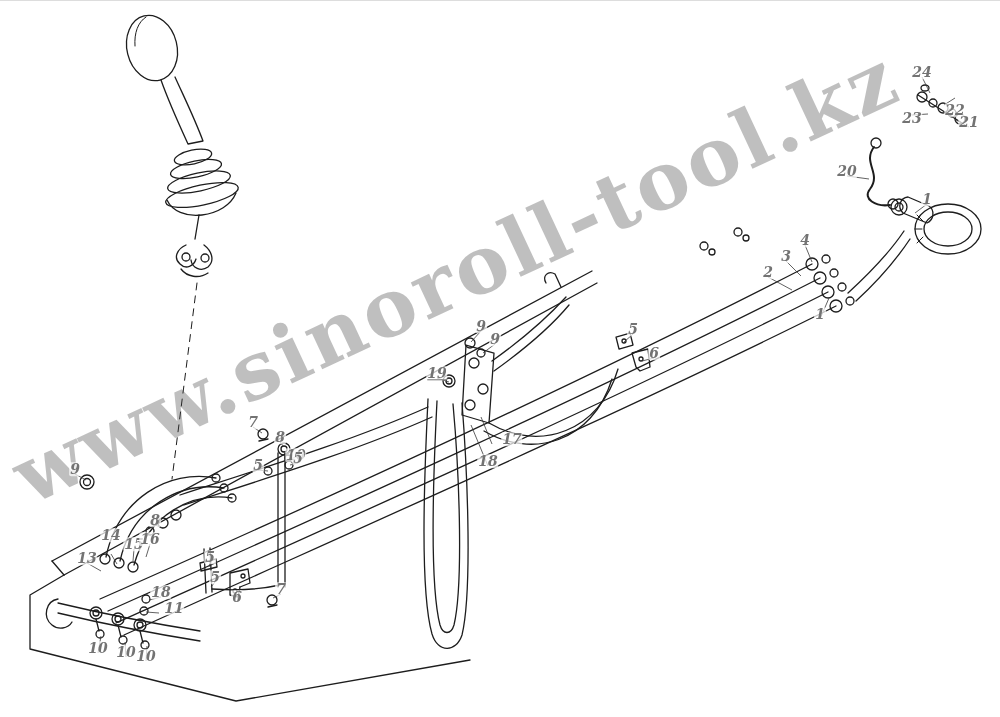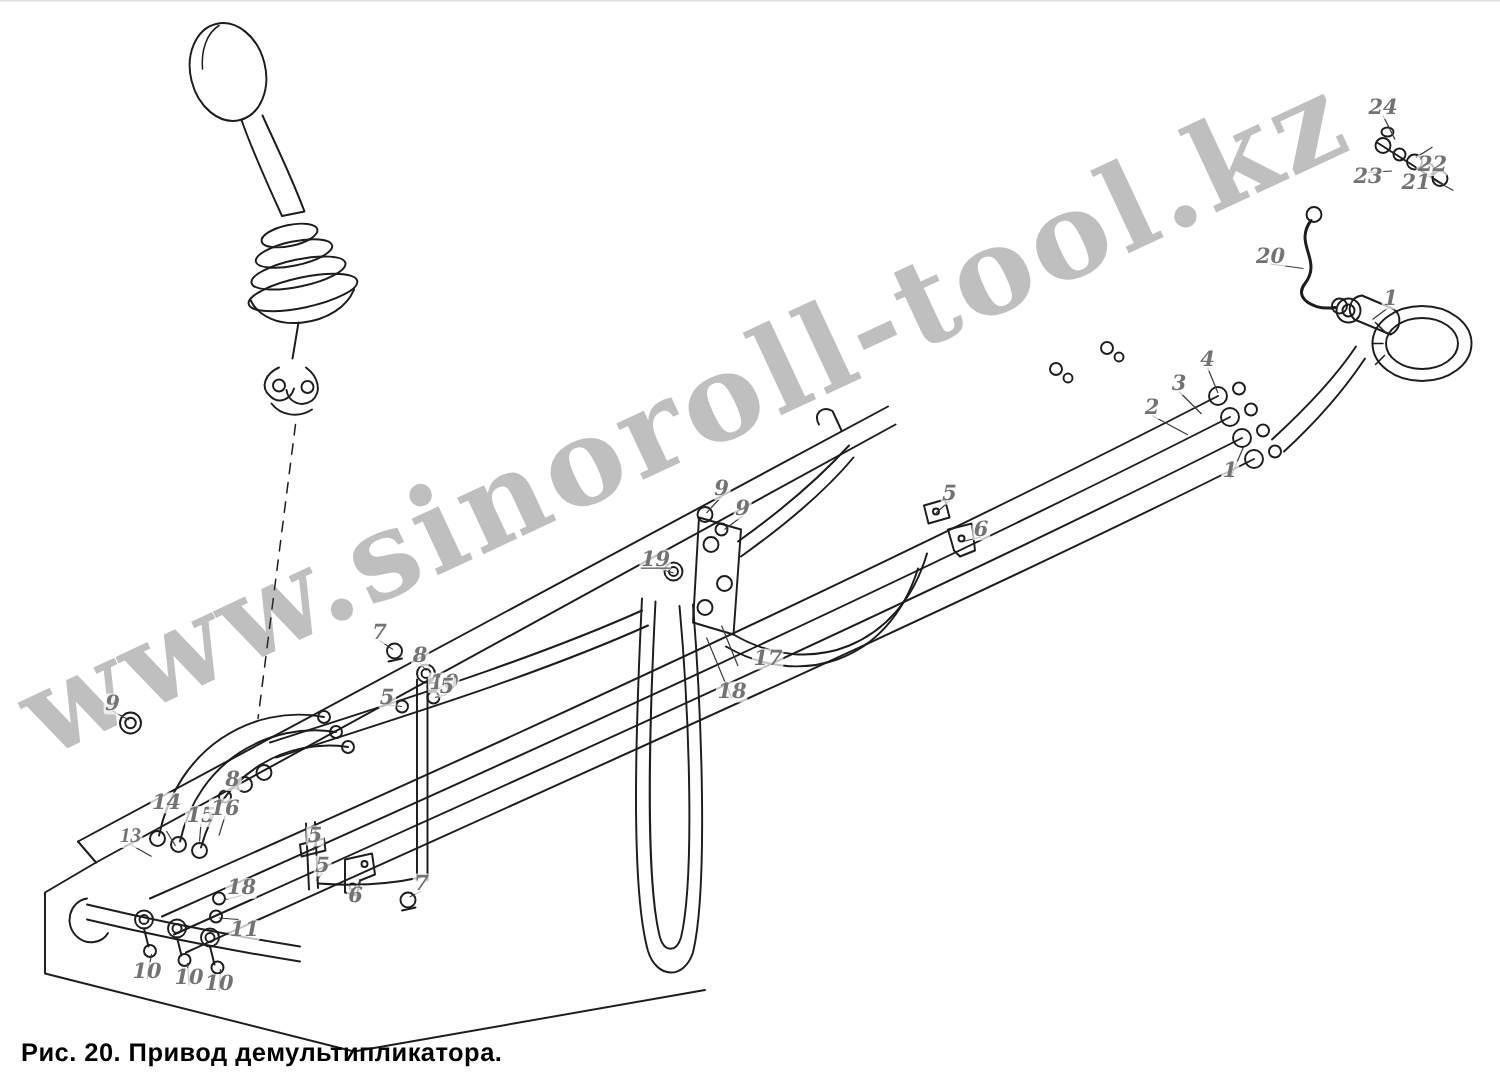--- a/index.html
+++ b/index.html
@@ -230,51 +230,50 @@
       <line x1="281" y1="593" x2="273" y2="597"></line>
       <line x1="98" y1="652" x2="101" y2="635"></line>
       <line x1="126" y1="656" x2="125" y2="641"></line>
       <line x1="146" y1="660" x2="147" y2="645"></line>
     </svg>
 
   <div class="callout-layer">
       <span class="callout" style="left: 922px; top: 72px;">24</span>
       <span class="callout" style="left: 912px; top: 118px;">23</span>
       <span class="callout" style="left: 955px; top: 110px;">22</span>
-      <span class="callout" style="left: 944px; top: 122px;">21</span>
+      <span class="callout" style="left: 969px; top: 122px;">21</span>
       <span class="callout" style="left: 847px; top: 171px;">20</span>
       <span class="callout" style="left: 927px; top: 199px;">1</span>
       <span class="callout" style="left: 805px; top: 240px;">4</span>
       <span class="callout" style="left: 786px; top: 256px;">3</span>
       <span class="callout" style="left: 768px; top: 272px;">2</span>
       <span class="callout" style="left: 820px; top: 314px;">1</span>
       <span class="callout" style="left: 633px; top: 329px;">5</span>
       <span class="callout" style="left: 654px; top: 353px;">6</span>
       <span class="callout" style="left: 481px; top: 326px;">9</span>
       <span class="callout" style="left: 495px; top: 339px;">9</span>
       <span class="callout" style="left: 437px; top: 373px; text-decoration: underline;">19</span>
       <span class="callout" style="left: 512px; top: 439px;">17</span>
       <span class="callout" style="left: 488px; top: 461px;">18</span>
       <span class="callout" style="left: 253px; top: 422px;">7</span>
       <span class="callout" style="left: 280px; top: 437px;">8</span>
       <span class="callout" style="left: 296px; top: 455px;">10</span>
       <span class="callout" style="left: 258px; top: 465px;">5</span>
       <span class="callout" style="left: 298px; top: 458px;">5</span>
       <span class="callout" style="left: 75px; top: 469px;">9</span>
       <span class="callout" style="left: 155px; top: 520px;">8</span>
-      <span class="callout" style="left: 87px; top: 558px; font-family: Liberation Serif, serif;">13</span>
+      <span class="callout" style="left: 87px; top: 558px;">13</span>
       <span class="callout" style="left: 111px; top: 535px;">14</span>
       <span class="callout" style="left: 134px; top: 544px;">15</span>
       <span class="callout" style="left: 150px; top: 539px;">16</span>
       <span class="callout" style="left: 210px; top: 557px;">5</span>
       <span class="callout" style="left: 215px; top: 577px;">5</span>
       <span class="callout" style="left: 161px; top: 592px;">18</span>
-      <span class="callout" style="left: 163px; top: 608px; margin-top: 12px;">11</span>
+      <span class="callout" style="left: 174px; top: 608px;">11</span>
       <span class="callout" style="left: 237px; top: 597px;">6</span>
       <span class="callout" style="left: 281px; top: 589px;">7</span>
       <span class="callout" style="left: 98px; top: 648px;">10</span>
       <span class="callout" style="left: 126px; top: 652px;">10</span>
       <span class="callout" style="left: 146px; top: 656px;">10</span>
     </div>
 
-  <div class="caption">Рис. 20. Привод демультипликатора.</div>
 
 </div>
 
 </body></html>

